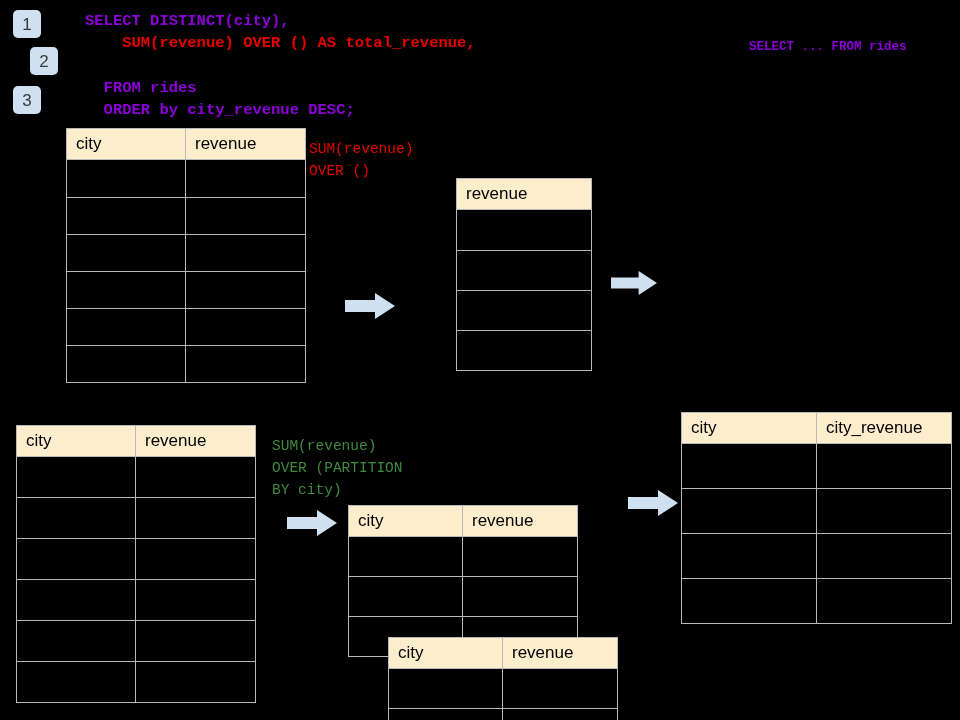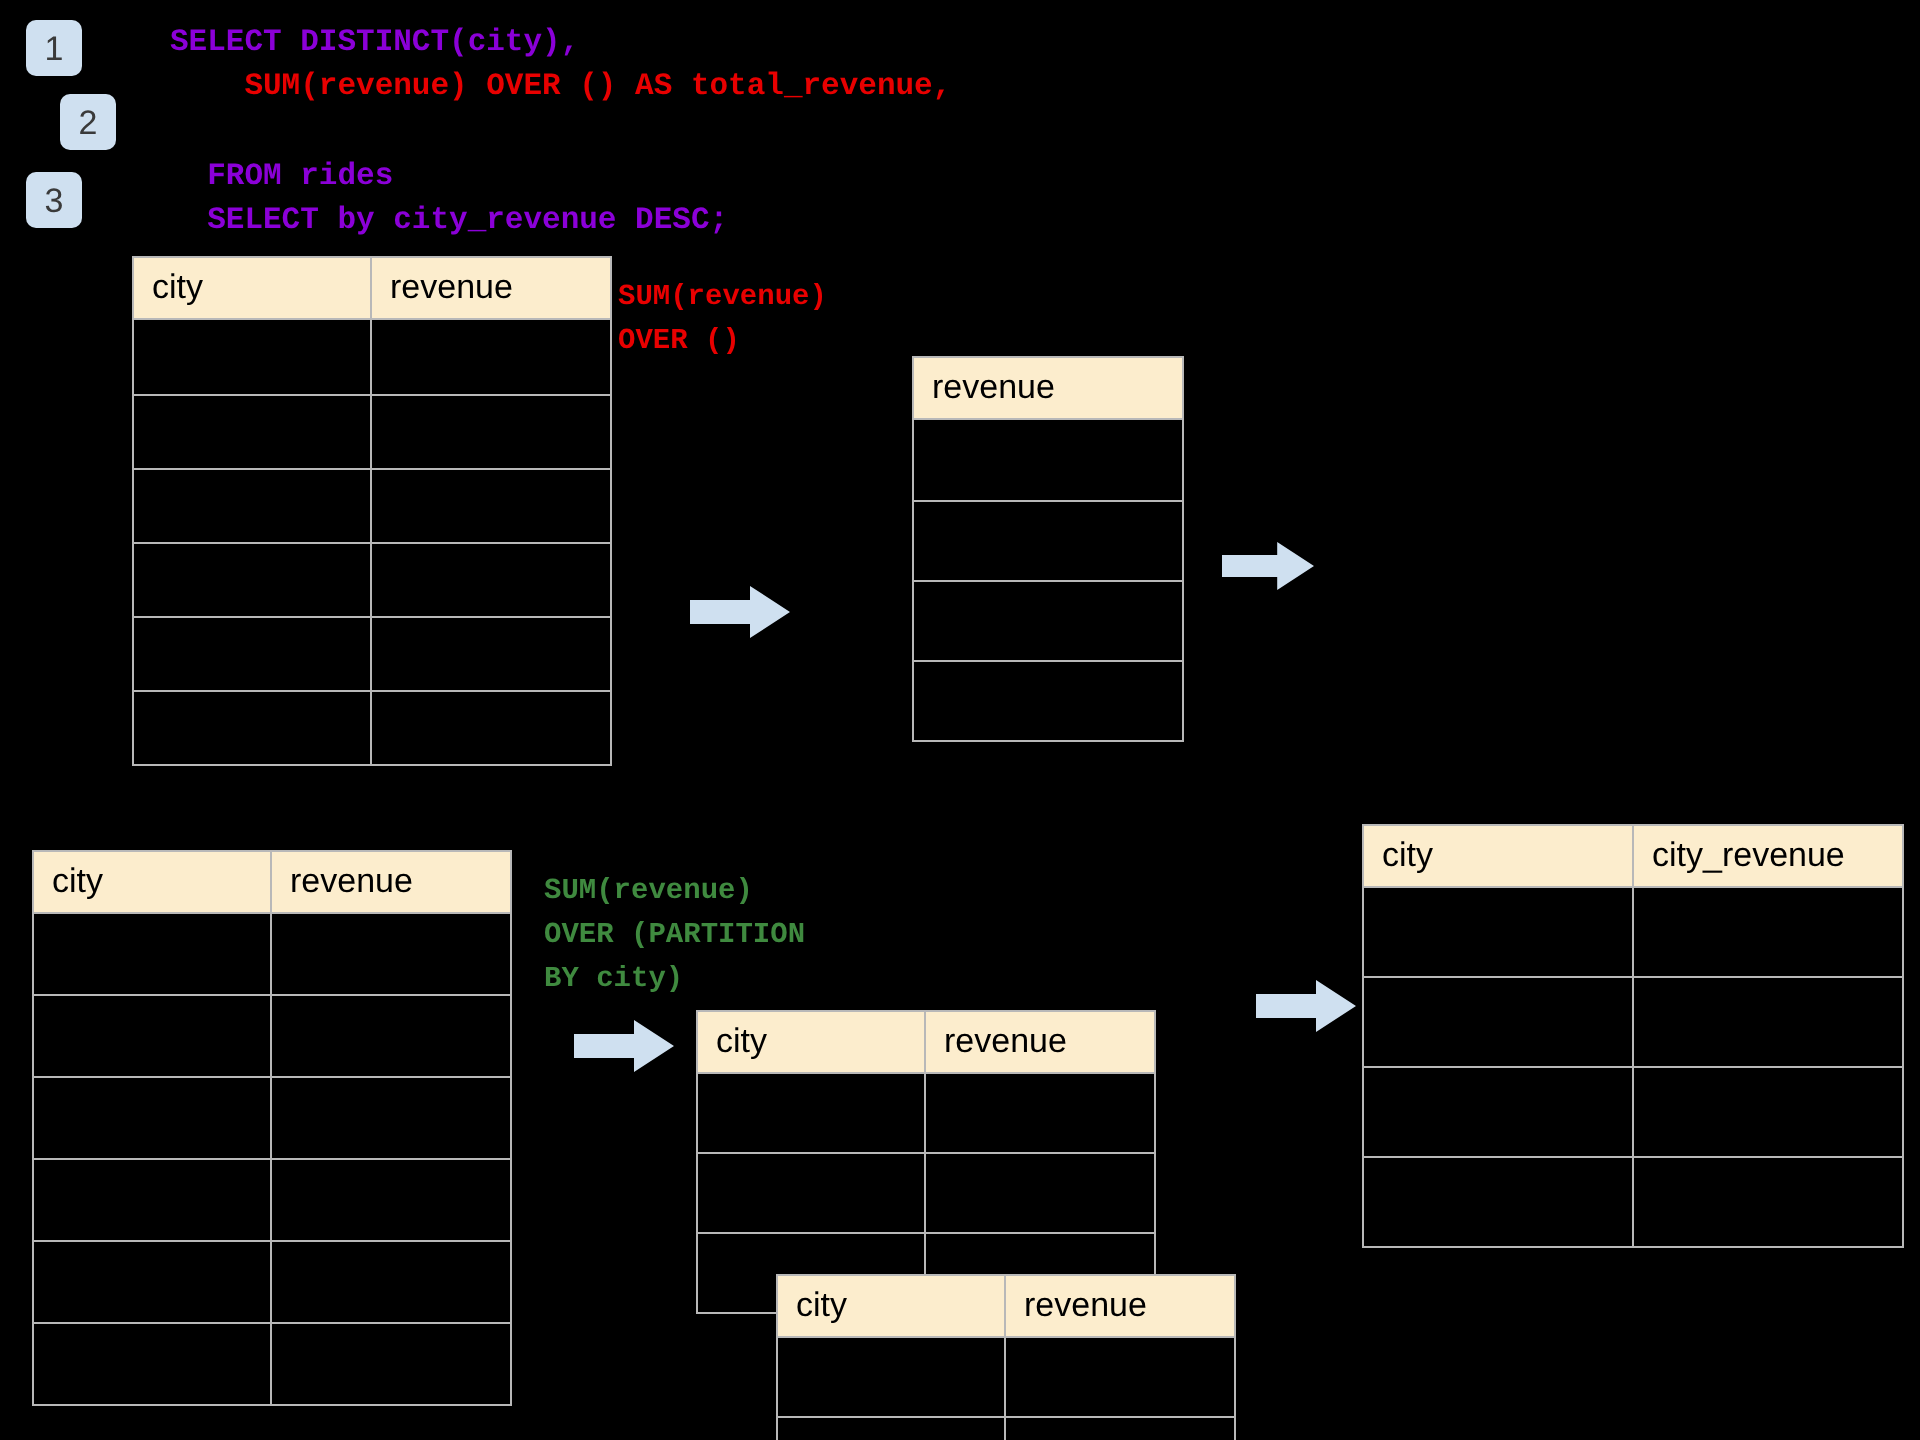--- a/index.html
+++ b/index.html
@@ -54,21 +54,21 @@
     white-space: pre-wrap;
     width: 165px;
     color: #8b00d8;
   }
 
   .annot {
     position: absolute;
     font-family: "Liberation Mono", monospace;
     font-size: 14.5px;
     line-height: 22px;
-    font-weight: bold;
+    font-weight: normal;
     white-space: pre-wrap;
   }
   .annot.red   { color: #e80000; }
   .annot.green { color: #3f8a3f; }
 
   
   .tbl {
     position: absolute;
     border-collapse: collapse;
     background: #000000;
@@ -102,22 +102,23 @@
 
 <div id="stage">
 
   <div class="badge" style="left:13px; top:10px;">1</div>
   <div class="badge" style="left:30px; top:47px;">2</div>
   <div class="badge" style="left:13px; top:86px;">3</div>
 
   <div class="code c-purple" style="left:85px; top:11px;">SELECT DISTINCT(city),</div>
   <div class="code c-red" style="left:85px; top:33px;">    SUM(revenue) OVER () AS total_revenue,</div>
   <div class="code c-purple" style="left:85px; top:78px;text-align:center;">  FROM rides</div>
-  <div class="code c-purple" style="left:85px; top:100px;">  SELECT by city_revenue DESC;</div>
-
+  <div class="code c-purple" style="left:85px; top:100px;">  ORDER by city_revenue DESC;</div>
+
+  <div class="sidenote" style="left:749px; top:38px;">SELECT ... FROM rides</div>
 
   <div class="annot red" style="left:309px; top:138px;">SUM(revenue)
 OVER ()</div>
 
   <div class="annot green" style="left:272px; top:435px;">SUM(revenue)
 OVER (PARTITION
 BY city)</div>
 
   <table class="tbl" style="left:66px; top:128px; width:239px;">
     <tbody>

